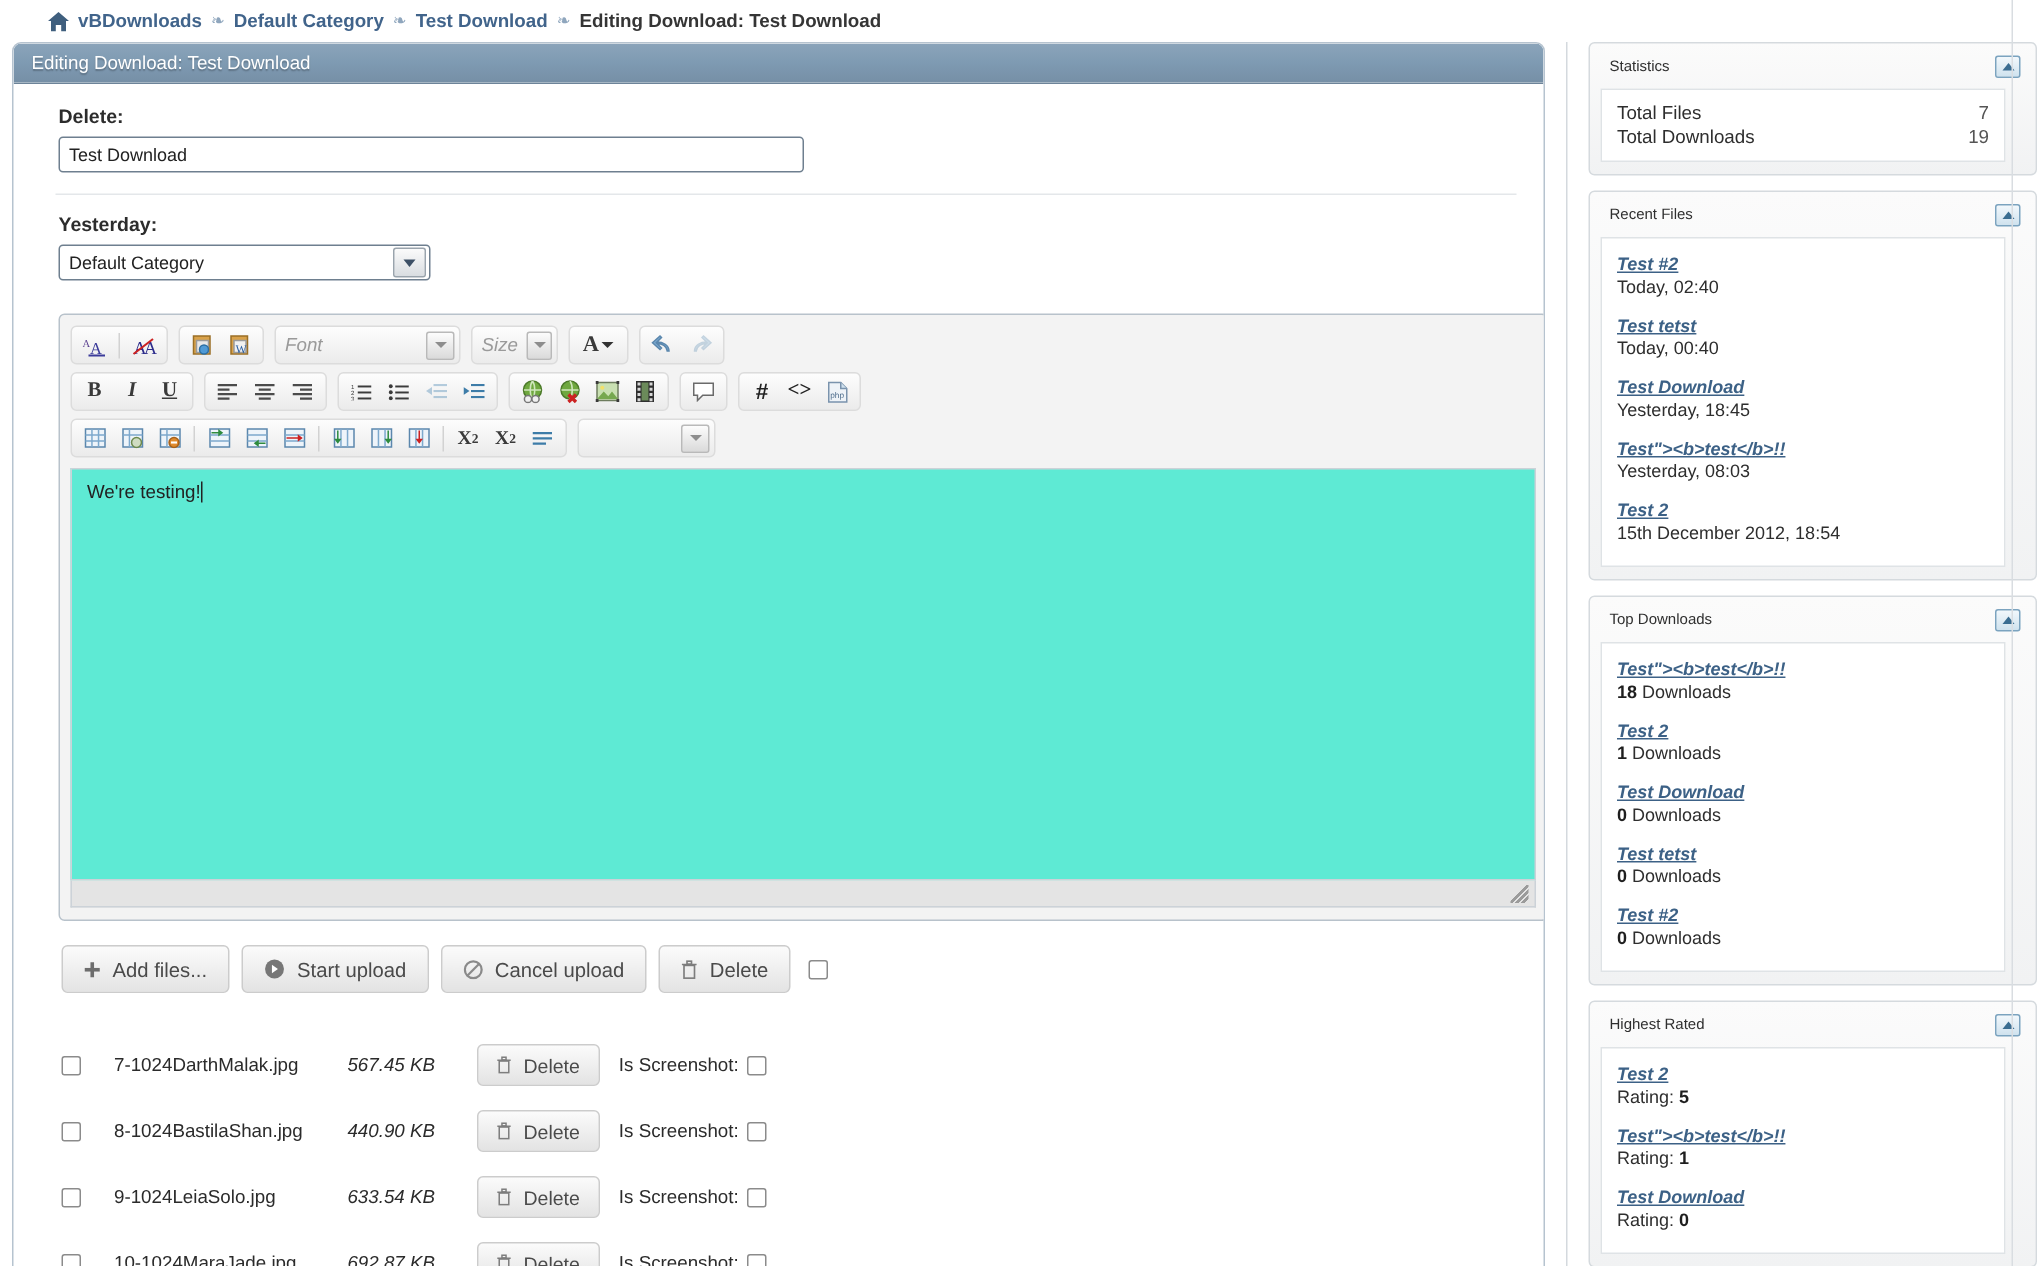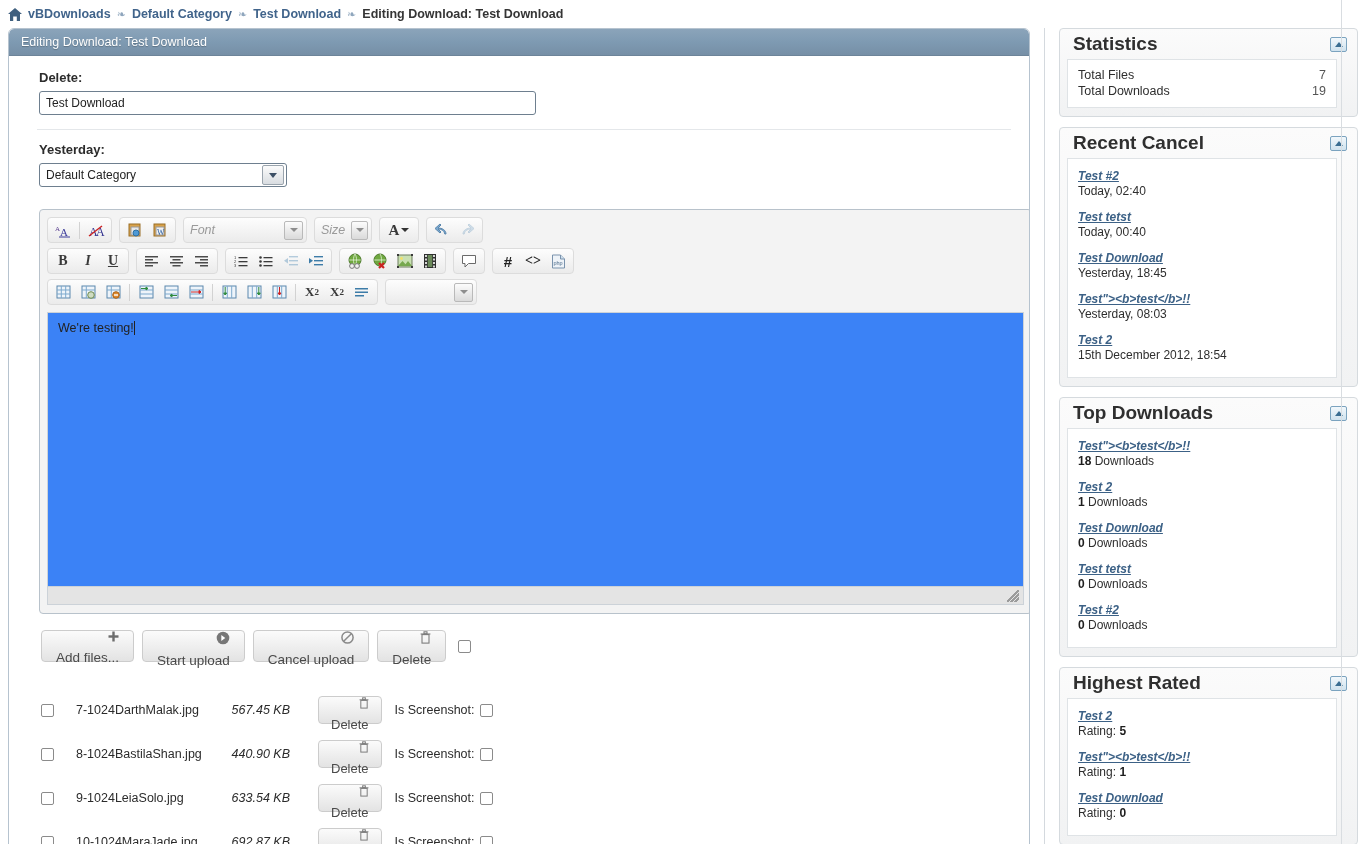--- a/index.html
+++ b/index.html
@@ -15,20 +15,21 @@
   }
 
   
   #breadcrumb {
     height:28px;
     display:flex;
     align-items:center;
     padding:0 0 0 8px;
     gap:6px;
     font-size:12.5px;
+    margin-left:24px;
   }
   #breadcrumb .home-icon { width:14px; height:13px; position:relative; display:inline-block; }
   #breadcrumb .home-icon svg { display:block; }
   #breadcrumb a {
     color:#41648b; text-decoration:none; font-weight:bold; font-size:12.5px;
   }
   #breadcrumb .sep { color:#8fa6bd; font-size:11px; line-height:1; }
   #breadcrumb .current { color:#353535; font-weight:bold; font-size:12.5px; }
 
   
@@ -149,21 +150,21 @@
     border:1px solid #dcdcdc;border-radius:4px;
   }
   .combo-btn {
     width:19px;height:19px;margin-right:3px;
     border:1px solid #b9b9b9;border-radius:2px;
     background:linear-gradient(to bottom,#fcfcfc,#dadada);
     display:flex;align-items:center;justify-content:center;
   }
   .caret-sm { width:0;height:0;border-left:4px solid transparent;border-right:4px solid transparent;border-top:4px solid #8d8d8d; }
   #editor-area {
-    background:#3b82f6;
+    background:#5eead4;
     border:1px solid #ccd2d8;
     height:275px;
     padding:8px 10px;
     font-size:12.5px;
     color:#222;
     position:relative;
   }
   #editor-area .caretline { border-right:1px solid #222; padding-right:0px; }
   #ed-resize-strip {
     height:18px;
@@ -184,25 +185,24 @@
   
   #upload-bar {
     display:flex; align-items:center; gap:8px;
     margin:16px 0 0 14px;
   }
   .btn {
     height:32px;
     border:1px solid #ccc;
     border-radius:4px;
     background:linear-gradient(to bottom,#fbfbfb 0%,#efefef 50%,#e3e3e3 100%);
-    display:flex;align-items:flex-end;gap:8px;
+    display:flex;align-items:center;gap:8px;
     padding:0 14px;
     font-size:13.5px;color:#4a4a4a;
     cursor:default;
-    flex-direction:column;
   }
   .btn .bicon { font-size:13px; color:#6d6d6d; display:flex;align-items:center; }
   .cbox {
     width:13px;height:13px;border:1px solid #8b8b8b;border-radius:2px;background:#fff;
     display:inline-block; flex:0 0 13px;
   }
   #hdr-cb { margin-left:4px; }
 
   
   #file-list { margin:26px 0 0 14px; }
@@ -221,21 +221,21 @@
     border-radius:4px;
     background:linear-gradient(to bottom,#fbfbfb,#f1f2f3);
     margin-bottom:10px;
     padding:0;
   }
   .card-head {
     height:30px;
     display:flex;align-items:center;justify-content:space-between;
     padding:0 10px 0 13px;
   }
-  .card-title { font-weight:bold; font-size:19px; color:#2f2f2f; }
+  .card-title { font-weight:normal; font-size:10px; color:#2f2f2f; }
   .collapse-icon {
     width:17px;height:15px;
     border:1px solid #7ba3bf;
     border-radius:2px;
     background:linear-gradient(to bottom,#f2f8fc,#cfe2ee);
     display:flex;align-items:center;justify-content:center;
   }
   .caret-up { width:0;height:0;border-left:4px solid transparent;border-right:4px solid transparent;border-bottom:5px solid #3a6d91; }
   .card-body {
     background:#fff;
@@ -801,21 +801,21 @@
         </div>
         <div class="stat-row">
           <span>Total Downloads</span>
           <span class="val">19</span>
         </div>
       </div>
     </div>
 
     <div class="card">
       <div class="card-head">
-        <span class="card-title">Recent Cancel</span>
+        <span class="card-title">Recent Files</span>
         <span class="collapse-icon">
             <span class="caret-up"></span>
           </span>
       </div>
       <div class="card-body" style="padding-top:9px;padding-bottom:13px">
         <div class="list-entry">
           <a class="entry-title" href="#">Test #2</a>
           <span class="entry-sub">Today, 02:40</span>
         </div>
         <div class="list-entry">

